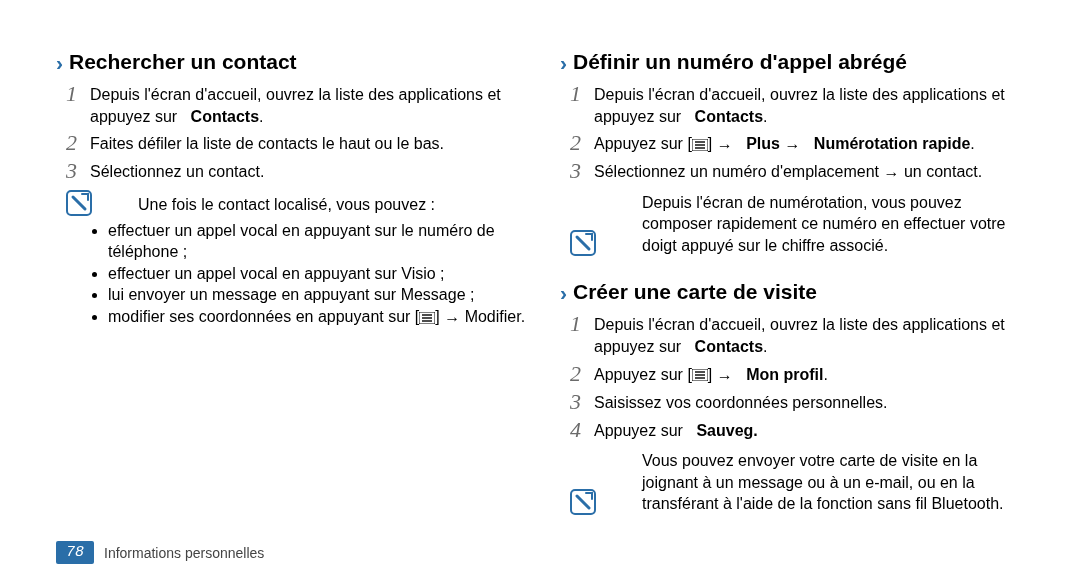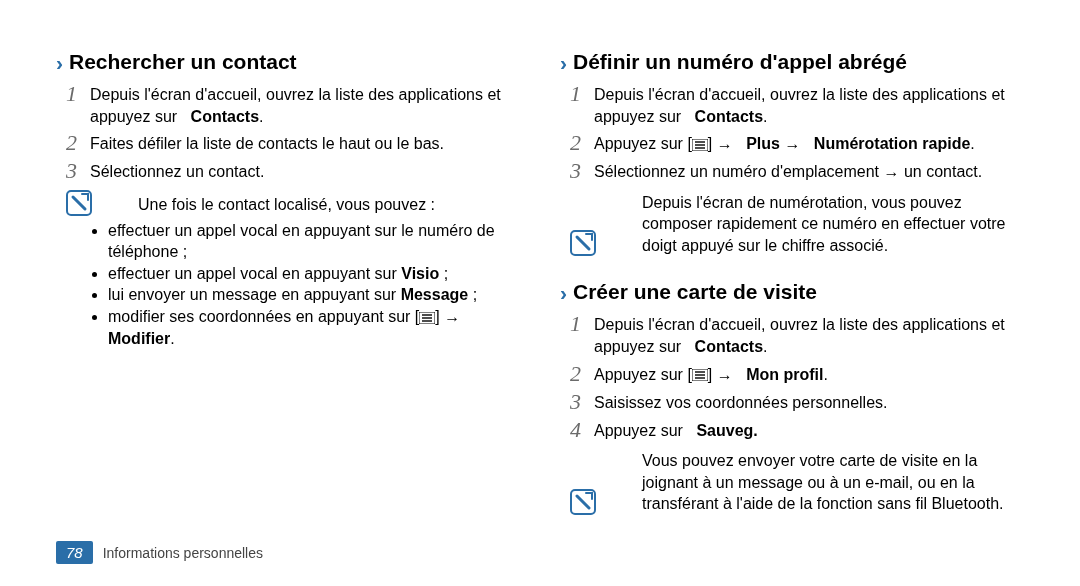--- a/index.html
+++ b/index.html
@@ -85,37 +85,37 @@
   }
   .bullets {
     margin: 4px 0 0 52px;
     padding: 0;
   }
   .bullets li {
     list-style: disc;
     margin: 0 0;
     line-height: 1.35;
   }
-  .bullets .b { font-weight: 700; }
+  .bullets .b { font-weight: 400; }
   .footer {
     position: absolute;
     bottom: 22px;
     left: 56px;
     display: flex;
     align-items: center;
     font-size: 14px;
   }
   .pagenum {
     background: #2a6ea8;
     color: #fff;
     font-style: italic;
     padding: 3px 10px;
     border-radius: 2px;
     margin-right: 10px;
-    font-family: Liberation Sans, sans-serif;
+    font-family: Liberation Mono, monospace;
     font-size: 15px;
   }
   .section-title {
     color: #444;
   }
   .section-spacer { height: 18px; }
 </style>
 </head>
 <body>
 

